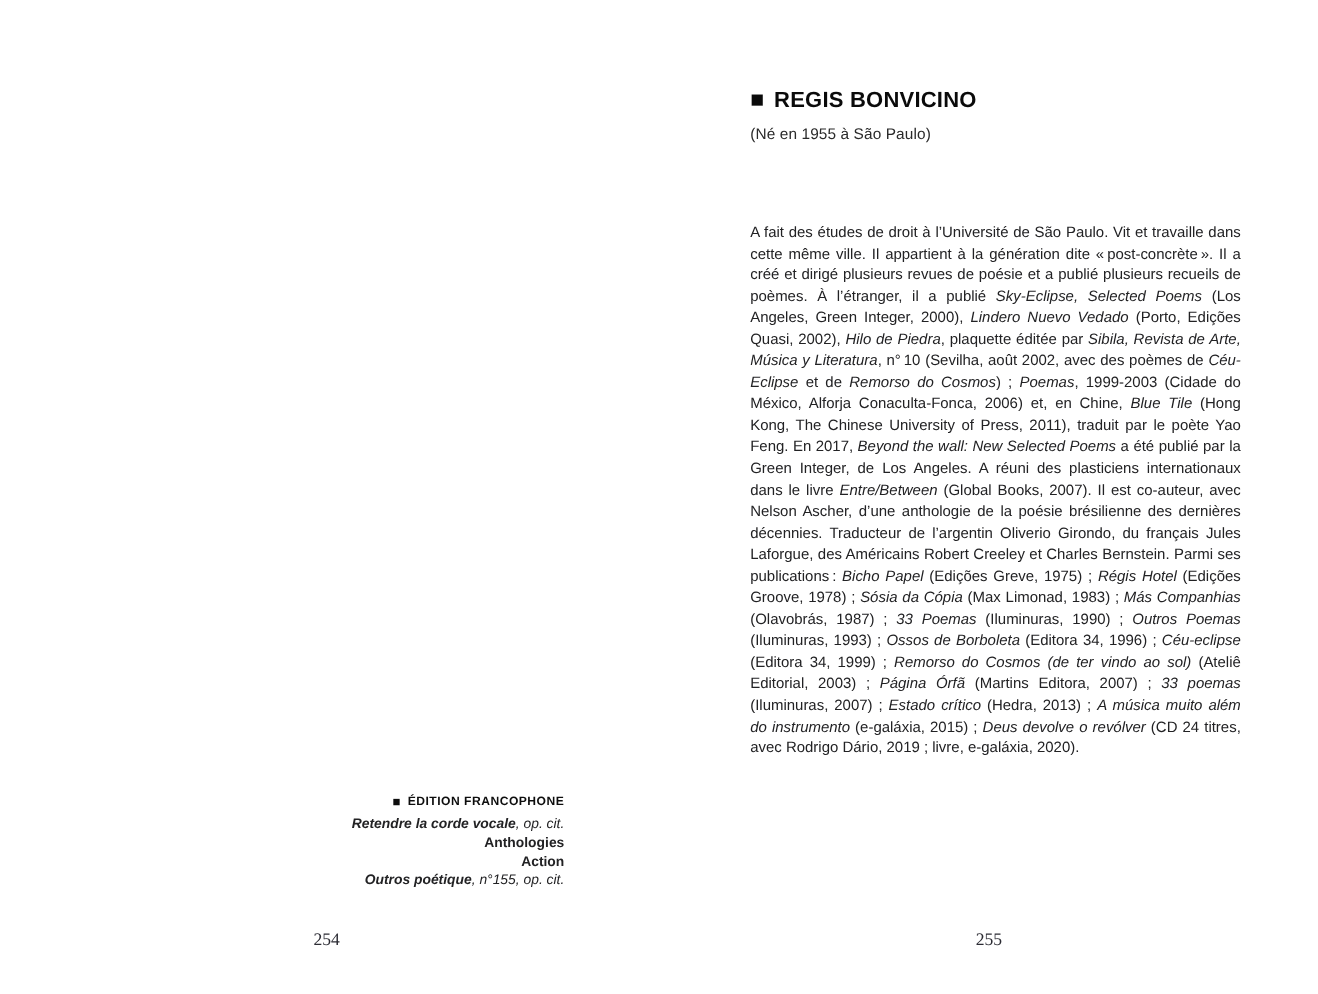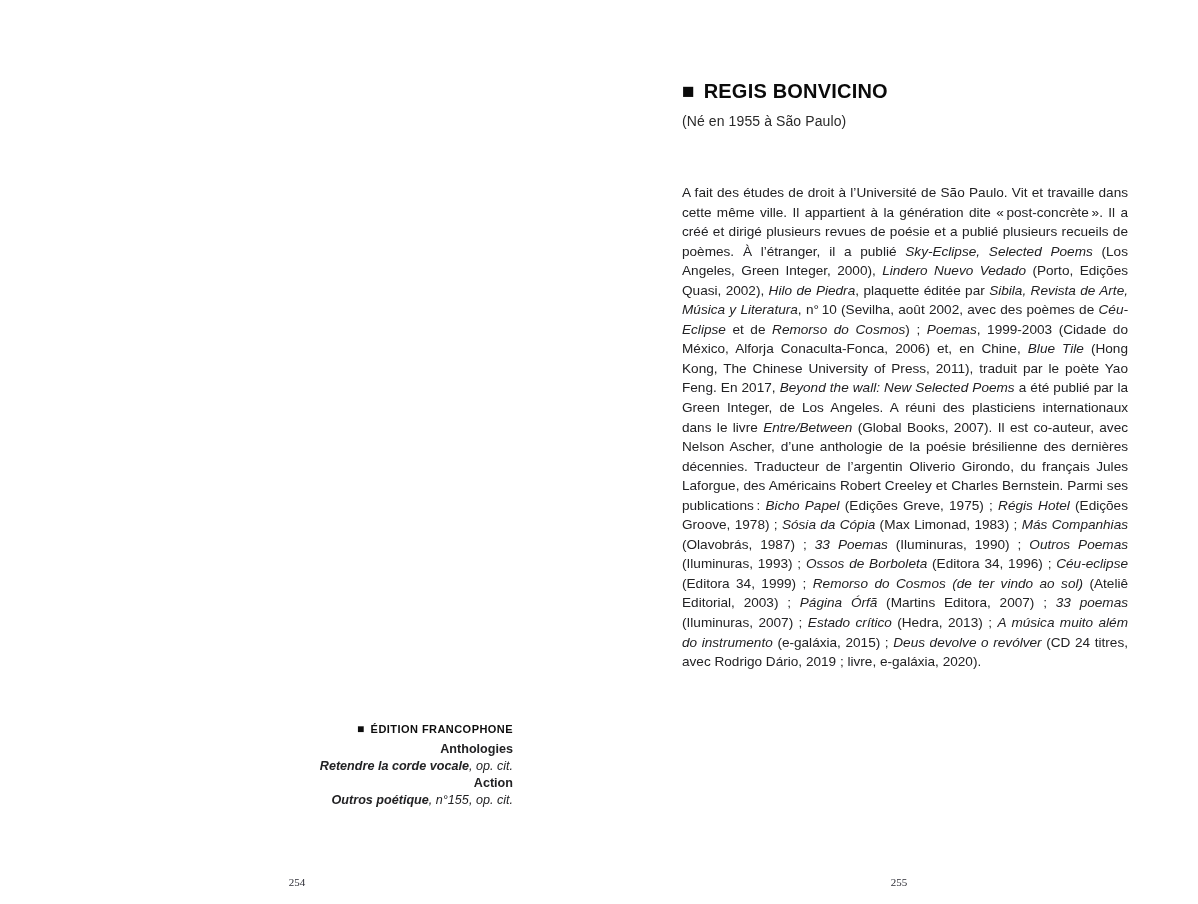--- a/index.html
+++ b/index.html
@@ -24,21 +24,21 @@
   .author-title {
     font-size: 20px; font-weight: 700; color: #0a0a0a;
     letter-spacing: 0.2px;
   }
   .author-subtitle {
     margin-top: 10px; font-size: 14px; color: #2a2a2a;
     letter-spacing: 0.1px;
   }
 
   .bio {
-    position: absolute; left: 682px; top: 183px; width: 446px;
+    position: absolute; left: 682px; top: 201px; width: 446px;
     font-size: 13.6px; line-height: 19.55px;
     text-align: justify;
     color: #222224;
   }
   .bio span.it { font-style: italic; }
 
   
   .franco-block {
     position: absolute; right: 685px; top: 723px;
     width: 480px; text-align: right;
@@ -50,41 +50,41 @@
     display: flex; justify-content: flex-end; align-items: center; gap: 6px;
     margin-bottom: 6px;
   }
   .sq-small { font-size: 12px; line-height: 1; transform: translateY(-0.5px); }
   .franco-line { font-size: 12.6px; line-height: 16.9px; color: #222224; }
   .franco-line span.it { font-style: italic; }
   .franco-line span.b  { font-weight: 700; }
 
   
   .page-number {
-    position: absolute; top: 876px; width: 70px;
+    position: absolute; top: 846px; width: 70px;
     text-align: center;
     font-family: "Liberation Serif", serif;
-    font-size: 11px; color: #2c2c34;
+    font-size: 16px; color: #2c2c34;
   }
   .page-number.left  { left: 262px; }
   .page-number.right { left: 864px; text-align: center; }
 </style>
 </head>
 <body>
 
 <div class="spread">
 
   <div>
     <div class="franco-block">
       <div class="franco-header">
         <span class="sq-small">■</span>
         <span>ÉDITION FRANCOPHONE</span>
       </div>
+      <div class="franco-line"><span class="it b">Retendre la corde vocale</span><span class="it">, op. cit.</span></div>
       <div class="franco-line"><span class="b">Anthologies</span></div>
-      <div class="franco-line"><span class="it b">Retendre la corde vocale</span><span class="it">, op. cit.</span></div>
       <div class="franco-line"><span class="b">Action</span></div>
       <div class="franco-line"><span class="it b">Outros poétique</span><span class="it">, n°155, </span><span class="it">op. cit.</span></div>
     </div>
     <div class="page-number left">254</div>
   </div>
 
   <div>
     <div class="heading-block">
       <div class="heading-row">
         <span class="sq-big">■</span>

